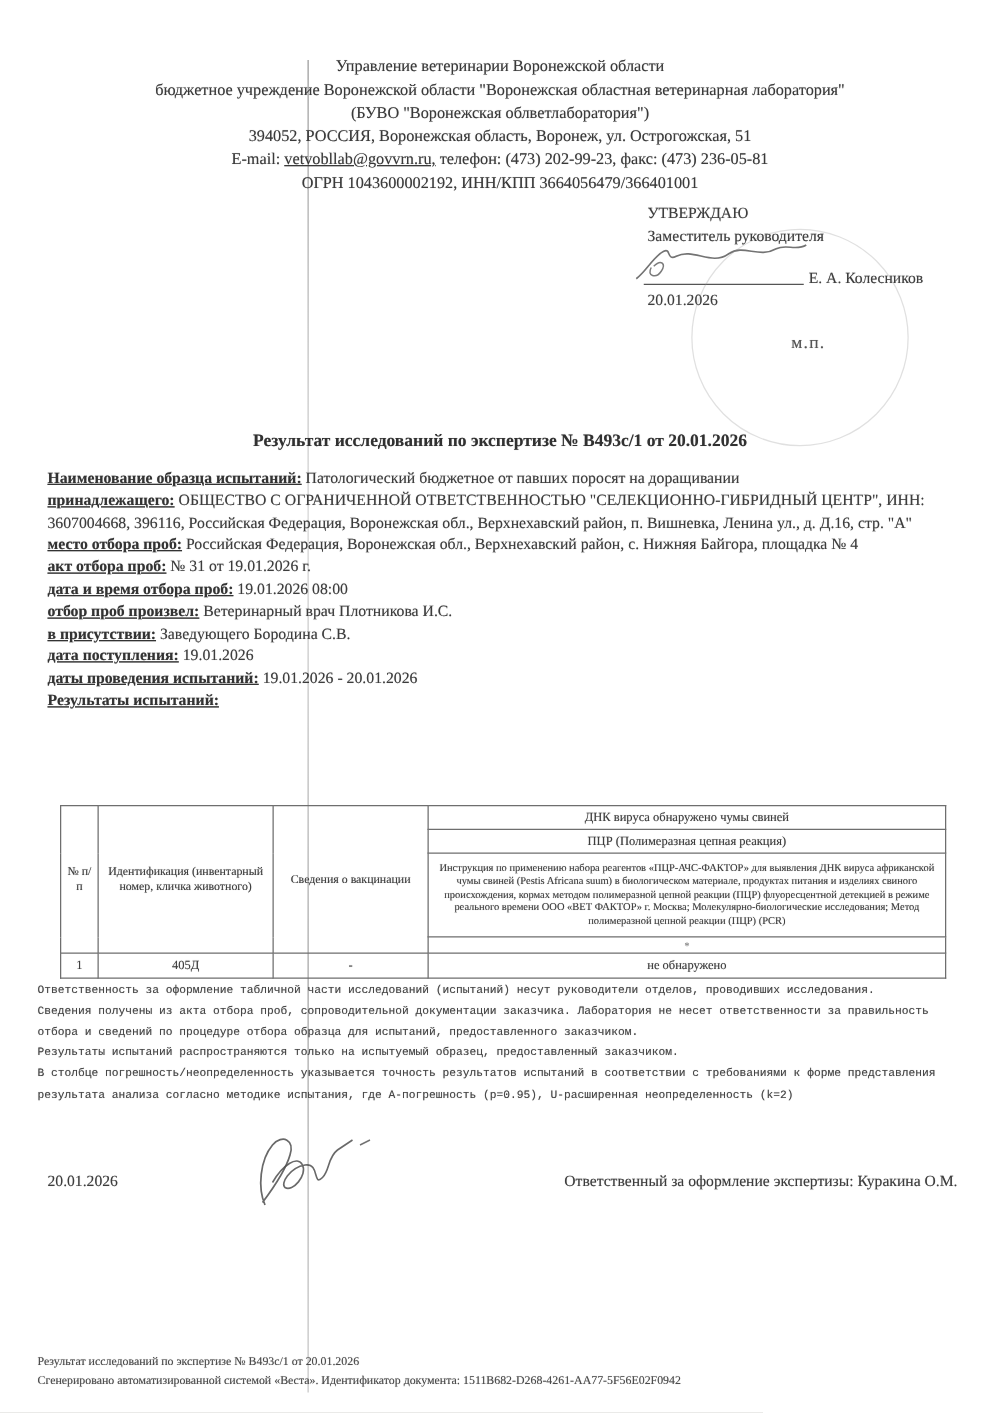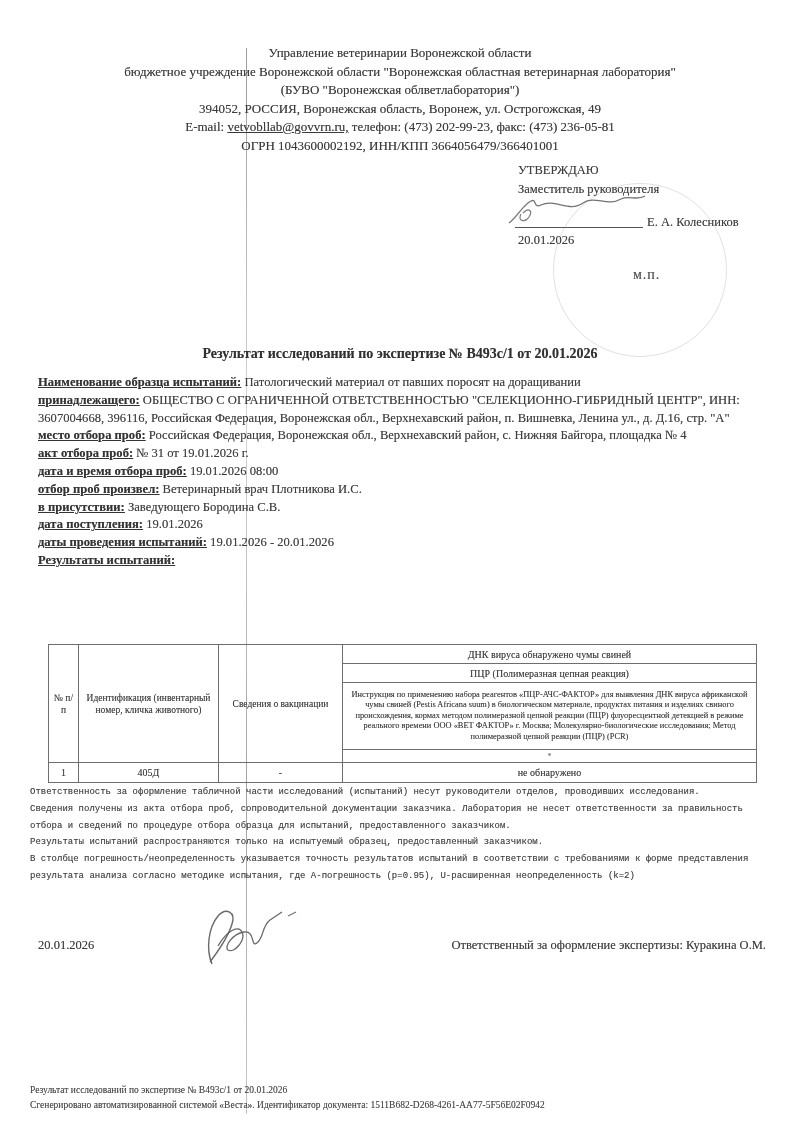--- a/index.html
+++ b/index.html
@@ -60,21 +60,21 @@
 <body>
 
 <div class="page">
 
   <div class="fold-line"></div>
 
   <div class="letterhead">
     <div>Управление ветеринарии Воронежской области</div>
     <div>бюджетное учреждение Воронежской области "Воронежская областная ветеринарная лаборатория"</div>
     <div>(БУВО "Воронежская облветлаборатория")</div>
-    <div>394052, РОССИЯ, Воронежская область, Воронеж, ул. Острогожская, 49</div>
+    <div>394052, РОССИЯ, Воронежская область, Воронеж, ул. Острогожская, 51</div>
     <div>
       <span>E-mail:</span>
       <span class="email-link">vetvobllab@govvrn.ru,</span>
       <span>телефон: (473) 202-99-23, факс: (473) 236-05-81</span>
     </div>
     <div>ОГРН 1043600002192, ИНН/КПП 3664056479/366401001</div>
   </div>
 
   <div class="approval">
     <div class="approve-word">УТВЕРЖДАЮ</div>
@@ -86,21 +86,21 @@
     <div class="sig-underline"></div>
     <div class="approver-name">Е. А. Колесников</div>
     <div class="approve-date">20.01.2026</div>
     <div class="seal-mark">м.п.</div>
     <div class="stamp-circle"></div>
   </div>
 
   <div class="doc-title">Результат исследований по экспертизе № В493с/1 от 20.01.2026</div>
 
   <div class="doc-body">
-    <p class="field"><b>Наименование образца испытаний:</b> <span>Патологический материал от павших поросят на доращивании</span></p>
+    <p class="field"><b>Наименование образца испытаний:</b> <span>Патологический бюджетное от павших поросят на доращивании</span></p>
     <p class="field"><b>принадлежащего:</b> <span>ОБЩЕСТВО С ОГРАНИЧЕННОЙ ОТВЕТСТВЕННОСТЬЮ "СЕЛЕКЦИОННО-ГИБРИДНЫЙ ЦЕНТР", ИНН: 3607004668, 396116, Российская Федерация, Воронежская обл., Верхнехавский район, п. Вишневка, Ленина ул., д. Д.16, стр. "А"</span></p>
     <p class="field"><b>место отбора проб:</b> <span>Российская Федерация, Воронежская обл., Верхнехавский район, с. Нижняя Байгора, площадка № 4</span></p>
     <p class="field"><b>акт отбора проб:</b> <span>№ 31 от 19.01.2026 г.</span></p>
     <p class="field"><b>дата и время отбора проб:</b> <span>19.01.2026 08:00</span></p>
     <p class="field"><b>отбор проб произвел:</b> <span>Ветеринарный врач Плотникова И.С.</span></p>
     <p class="field"><b>в присутствии:</b> <span>Заведующего Бородина С.В.</span></p>
     <p class="field"><b>дата поступления:</b> <span>19.01.2026</span></p>
     <p class="field"><b>даты проведения испытаний:</b> <span>19.01.2026 - 20.01.2026</span></p>
     <p class="field"><b>Результаты испытаний:</b> <span></span></p>
   </div>

